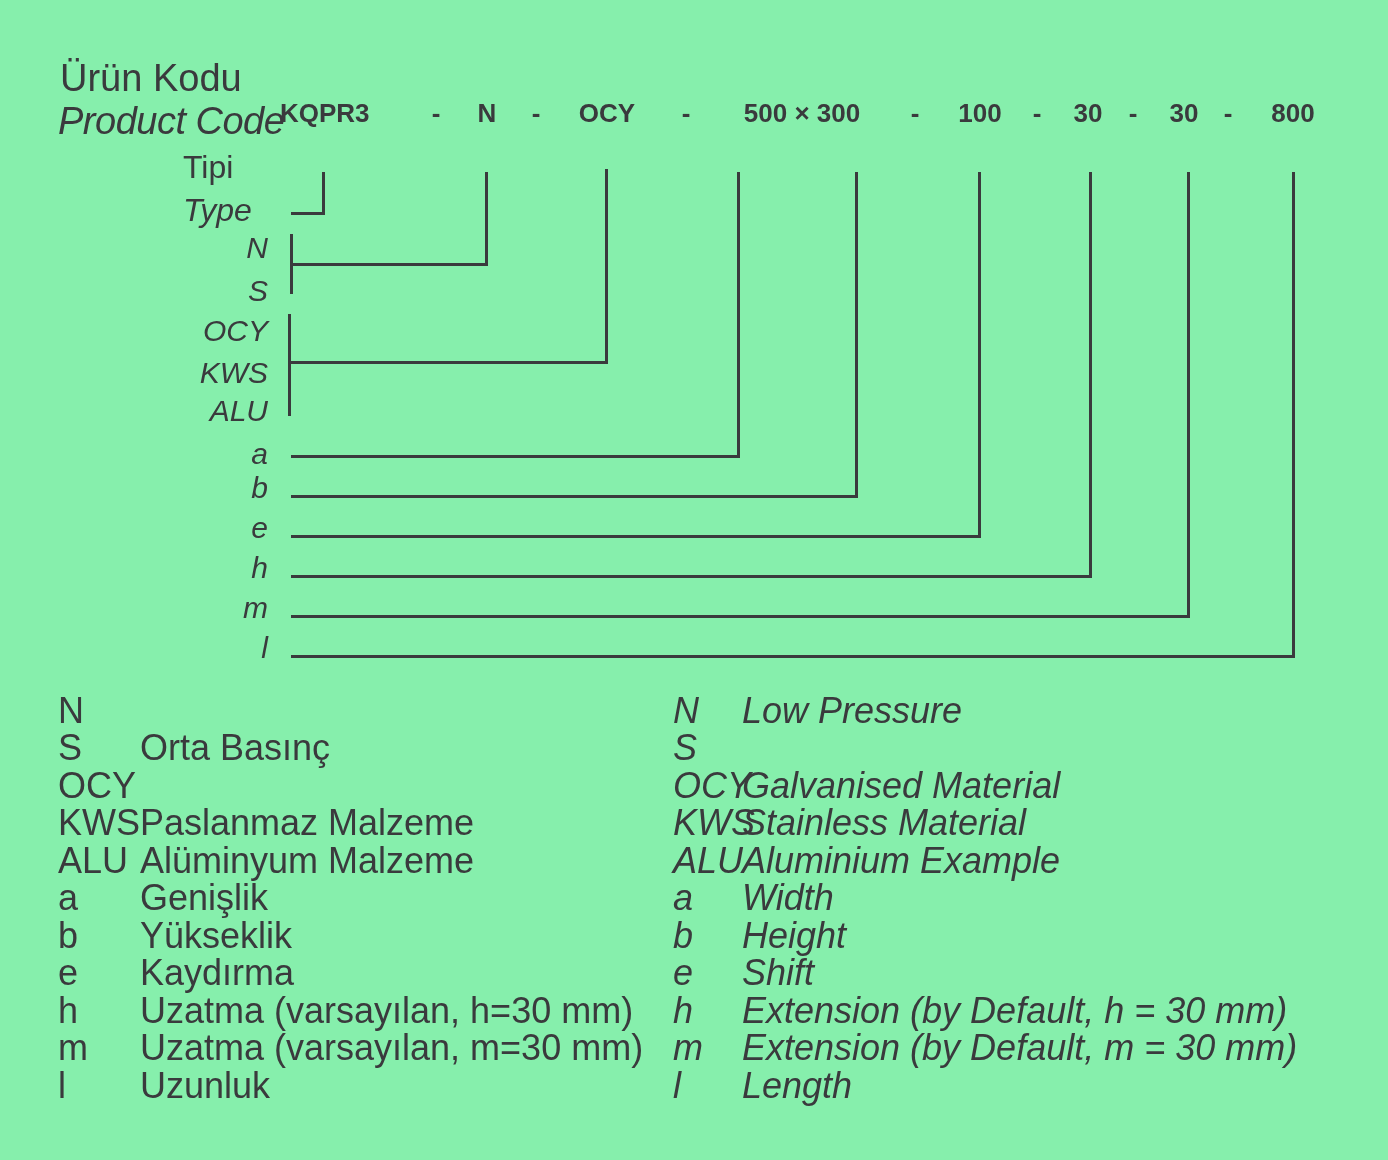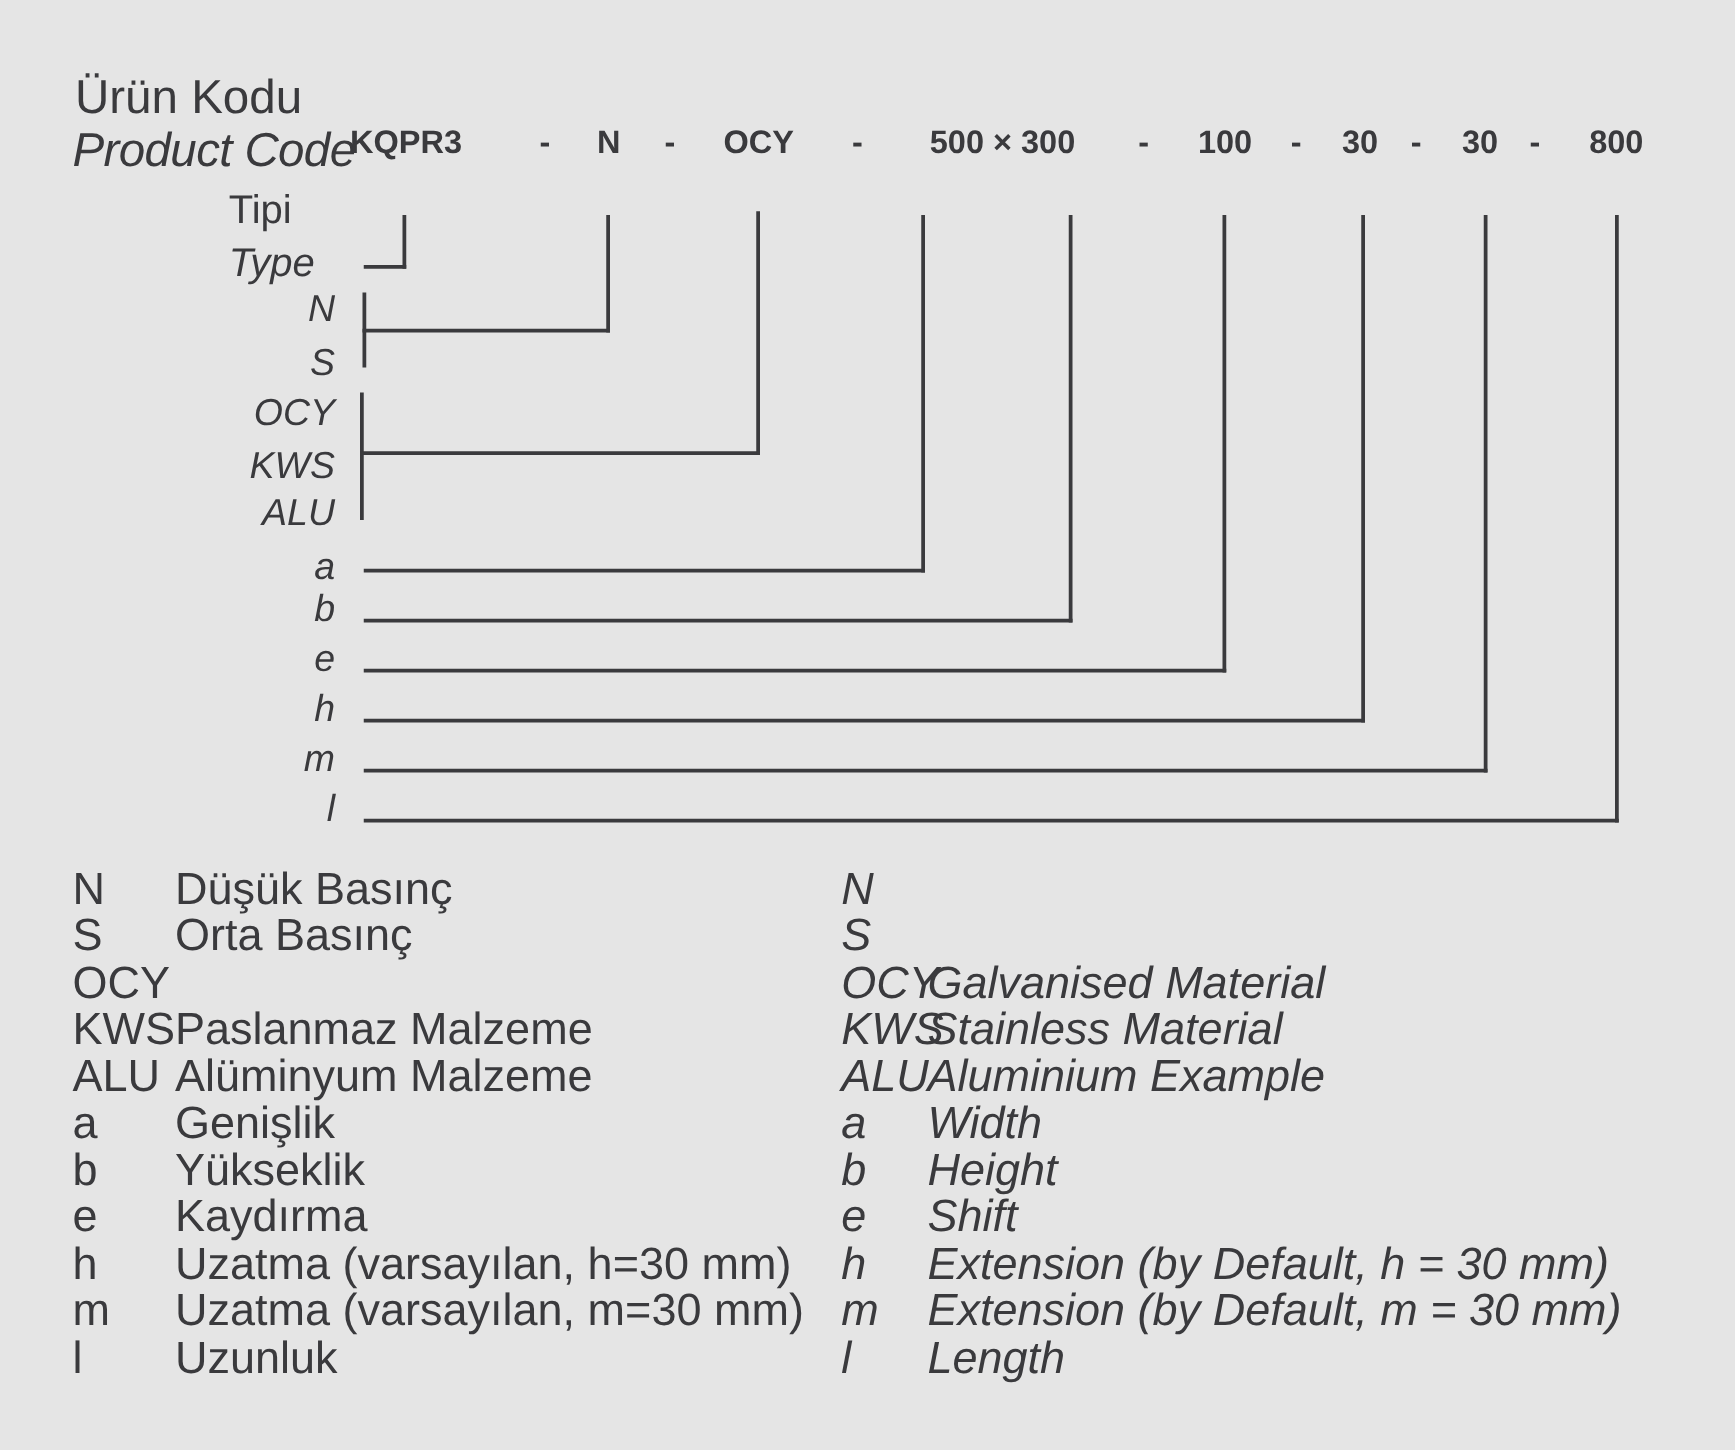--- a/index.html
+++ b/index.html
@@ -1,17 +1,17 @@
 <!DOCTYPE html>
 <html style="--ink: #3a3a3d; --red: #e5232e;"><head>
 <meta charset="utf-8">
 <style>
   html,body{margin:0;padding:0;background:#ffffff;}
   .page{
-    position:relative;width:1388px;height:1160px;background:#e5e5e5;overflow:hidden;
+    position:relative;width:1388px;height:1160px;background:#86efac;overflow:hidden;
     font-family:"Liberation Sans",sans-serif;color:var(--ink,#3a3a3d);
   }
   .t{position:absolute;line-height:1;white-space:nowrap;}
   
   .title-tr{left:60px;top:59px;font-size:38px;}
   .title-en{left:58px;top:102px;font-size:38px;font-style:italic;letter-spacing:-0.5px;}
   
   .code{position:absolute;top:100px;font-size:26px;font-weight:bold;line-height:1;
         transform:translateX(-50%);white-space:nowrap;}
   .c0{left:280px;transform:none;}
@@ -109,22 +109,22 @@
   <div class="hl e-h"></div>
   <div class="vl e-v"></div>
   <div class="hl h-h"></div>
   <div class="vl h-v"></div>
   <div class="hl m-h"></div>
   <div class="vl m-v"></div>
   <div class="hl l-h"></div>
   <div class="vl l-v"></div>
 
   <div class="leg lk-tr r0">N</div>
-  <div class="leg ld-tr r0">Düşük Basınç</div>
   <div class="leg lk-en r0">N</div>
+  <div class="leg ld-en r0">Low Pressure</div>
 
   <div class="leg lk-tr r1">S</div>
   <div class="leg ld-tr r1">Orta Basınç</div>
   <div class="leg lk-en r1">S</div>
 
   <div class="leg lk-tr r2">OCY</div>
   <div class="leg lk-en r2">OCY</div>
   <div class="leg ld-en r2">Galvanised Material</div>
 
   <div class="leg lk-tr r3">KWS</div>

